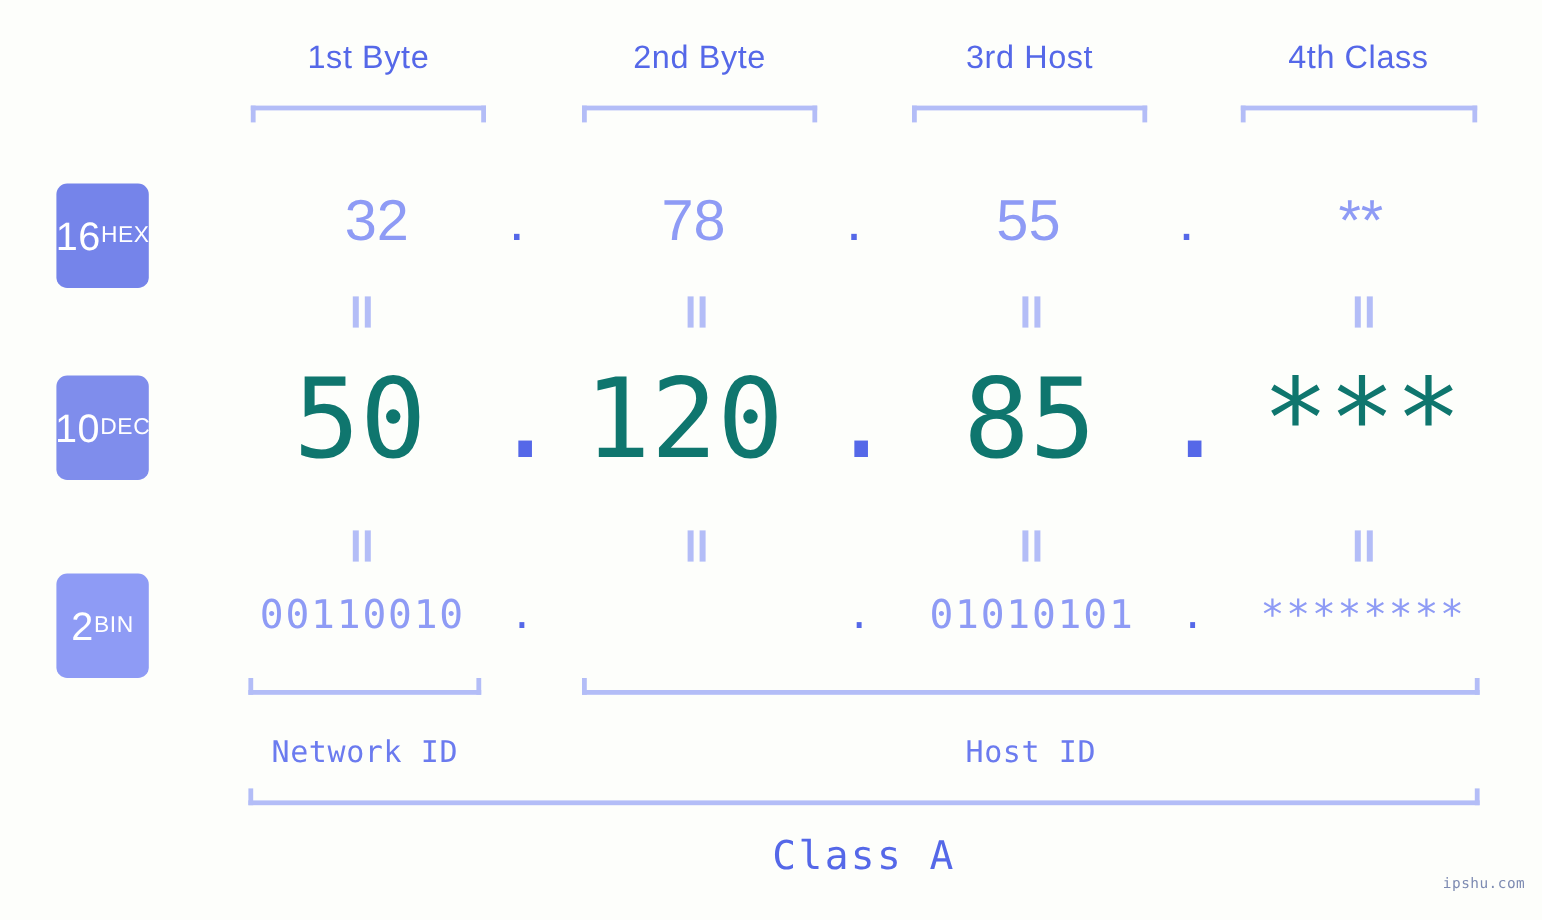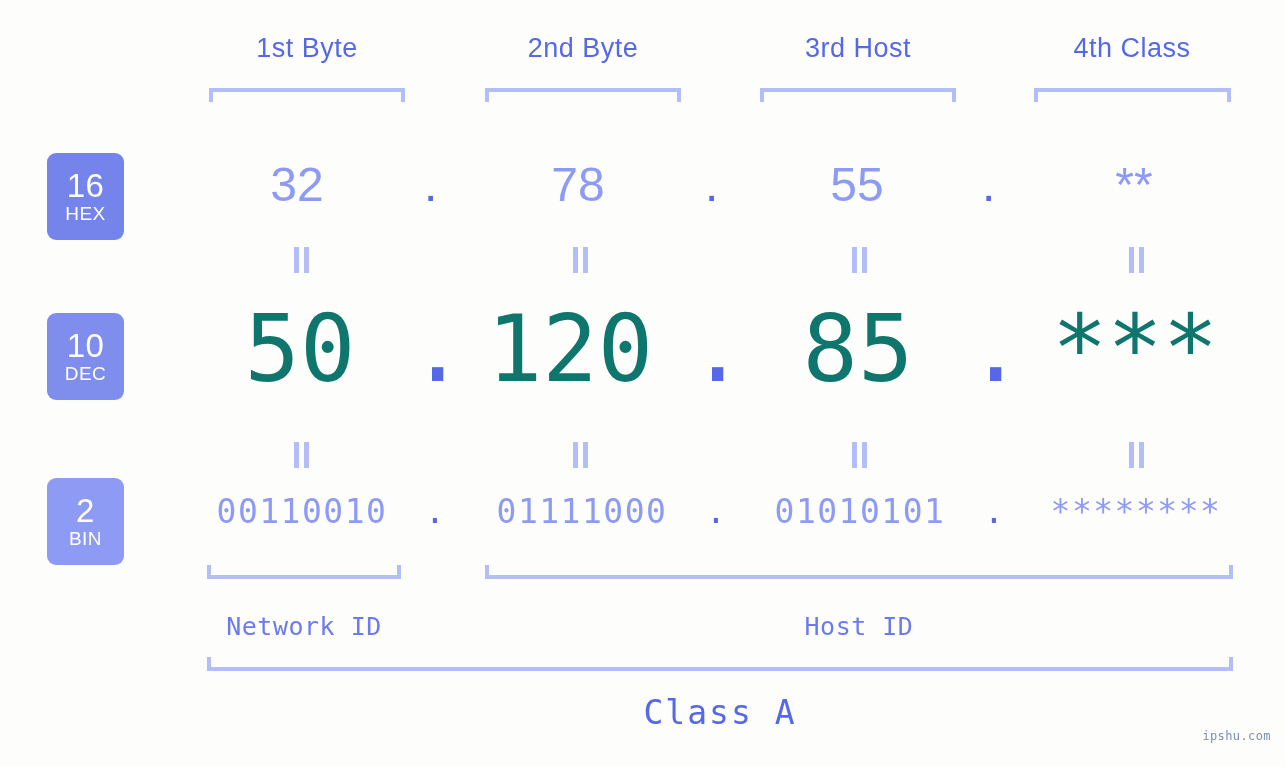--- a/index.html
+++ b/index.html
@@ -57,21 +57,21 @@
 
   
   .badge {
     position: absolute;
     left: 47px;
     width: 77px;
     border-radius: 9px;
     color: #ffffff;
     text-align: center;
     display: flex;
-    flex-direction: column;
+    flex-direction: row;
     align-items: center;
     justify-content: center;
     box-sizing: border-box;
     font-family: "Liberation Sans", sans-serif;
   }
   .badge .num {
     font-size: 33px;
     line-height: 34px;
     font-weight: 400;
     letter-spacing: 0.5px;
@@ -241,21 +241,21 @@
   <div class="badge badge-dec">
     <span class="num">10</span>
     <span class="name">DEC</span>
   </div>
   <div class="badge badge-bin">
     <span class="num">2</span>
     <span class="name">BIN</span>
   </div>
 
   <div class="row-hex">
-    <div class="hex-val" style="left:199px; width:196px;">32</div>
+    <div class="hex-val" style="left:216px; width:196px;">32</div>
     <div class="hex-dot" style="left:424px;">.</div>
 
     <div class="hex-val" style="left:480px; width:196px;">78</div>
     <div class="hex-dot" style="left:705px;">.</div>
 
     <div class="hex-val" style="left:759px; width:196px;">55</div>
     <div class="hex-dot" style="left:982px;">.</div>
 
     <div class="hex-val" style="left:1036px; width:196px;">**</div>
   </div>
@@ -304,21 +304,20 @@
   </div>
   <div class="eq-mark" style="left:1126px; top:442px;">
     <i class="l"></i>
       <i class="r"></i>
   </div>
 
   <div class="row-bin">
     <div class="bin-val" style="left:202px; width:200px;">00110010</div>
     <div class="bin-dot" style="left:425px;">.</div>
 
-    <div class="bin-val" style="left:482px; width:200px;">01111000</div>
     <div class="bin-dot" style="left:706px;">.</div>
 
     <div class="bin-val" style="left:760px; width:200px;">01010101</div>
     <div class="bin-dot" style="left:984px;">.</div>
 
     <div class="bin-val" style="left:1036px; width:200px;">********</div>
   </div>
 
   <div class="bracket-bottom" style="left:207px; top:565px; width:194px;"></div>
   <div class="bracket-bottom" style="left:485px; top:565px; width:748px;"></div>

